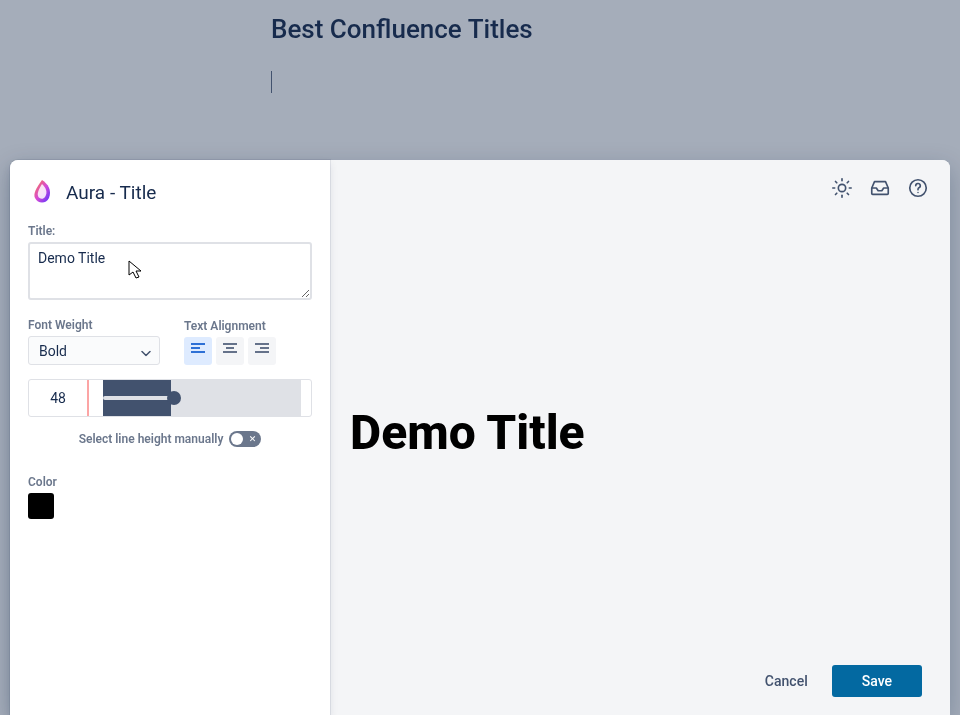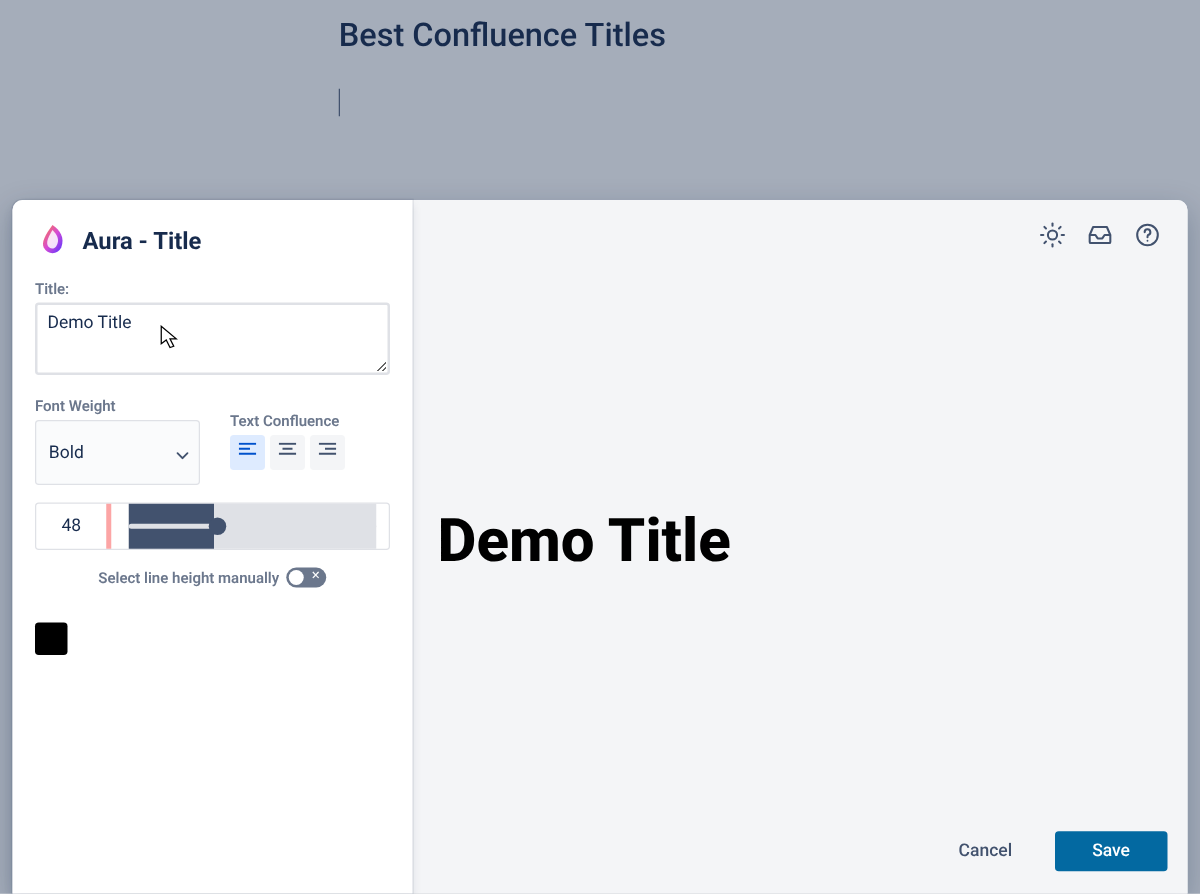--- a/index.html
+++ b/index.html
@@ -40,39 +40,39 @@
     z-index: 2;
   }
   .panel-header {
     display: flex; align-items: center; gap: 10px; margin-bottom: 18px;
   }
   .logo {
     width: 28px; height: 28px;
     display: flex; align-items: center; justify-content: center;
   }
   .panel-title {
-    font-size: 19px; font-weight: 700; color: #172b4d;
+    font-size: 19px; font-weight: 400; color: #172b4d;
   }
   .field-label {
     font-size: 12px; font-weight: 600; color: #6b778c; margin-bottom: 4px; display: block;
   }
   .row { margin-bottom: 14px; }
   .row-inline { display: flex; gap: 24px; align-items: center; }
   textarea.title-input {
     width: 100%; height: 58px; resize: both;
     border: 2px solid #dfe1e6; border-radius: 3px;
     padding: 6px 8px; font-size: 14px; color: #172b4d;
     font-family: inherit;
   }
 
   .select-wrap {
     position: relative; width: 132px;
   }
   select.fw-select {
-    width: 100%; height: 52px;
+    width: 100%; height: 29px;
     border: 1px solid #dfe1e6; border-radius: 3px; padding: 0 28px 0 10px;
     background: #fafbfc; font-size: 14px; color: #172b4d;
     appearance: none; -webkit-appearance: none;
   }
   .select-caret {
     position: absolute; right: 9px; top: 50%; transform: translateY(-50%);
     pointer-events: none;
   }
 
   .align-group {
@@ -83,21 +83,21 @@
     border-radius: 3px; display: flex; align-items: center; justify-content: center;
     cursor: pointer;
   }
   .align-btn.active { background: #deebff; }
 
   .fontsize-row {
     display: flex; gap: 8px; align-items: center;
     border: 1px solid #dfe1e6; border-radius: 3px; padding: 0;
   }
   .fontsize-num {
-    width: 60px; height: 36px; border: none; border-right: 4px solid #fca5a5;
+    width: 60px; height: 36px; border: none; border-right: 2px solid #fca5a5;
     text-align: center; font-size: 14px; color: #172b4d; background: transparent;
   }
   .slider-wrap {
     flex: 1; padding: 0 10px 0 6px; display: flex; align-items: center;
   }
   input[type=range].slider {
     width: 100%; -webkit-appearance: none; background: transparent; height: 36px;
   }
   input[type=range].slider::-webkit-slider-runnable-track {
     height: 4px; background: #dfe1e6; border-radius: 2px;
@@ -152,22 +152,22 @@
     display: flex; gap: 14px; align-items: center;
   }
   .top-icon { width: 24px; height: 24px; display: flex; align-items: center; justify-content: center; cursor: pointer; color:#42526e; }
 
   .preview-title {
     position: absolute; top: 244px; left: 20px;
     font-weight: 800; color: #000;
   }
 
   .footer {
-    position: absolute; bottom: 18px; right: 16px;
-    display: flex; gap: 28px; align-items: flex-start;
+    position: absolute; bottom: 18px; right: 28px;
+    display: flex; gap: 18px; align-items: flex-start;
   }
   .btn-cancel {
     background: transparent; border: none; font-size: 14px; color: #42526e;
     cursor: pointer; padding: 8px 6px; font-weight: 500;
   }
   .btn-save {
     background: #0369a1; color: #fff; border: none; font-size: 14px;
     padding: 8px 30px; border-radius: 3px; cursor: pointer; font-weight: 500;
   }
 
@@ -218,21 +218,21 @@
             <option selected="">Bold</option>
           </select>
           <span class="select-caret">
             <svg width="10" height="6" viewBox="0 0 10 6">
                 <path d="M1 1 L5 5 L9 1" stroke="#42526e" stroke-width="1.5" fill="none" stroke-linecap="round"></path>
               </svg>
           </span>
         </div>
       </div>
       <div>
-        <label class="field-label">Text Confluence</label>
+        <label class="field-label">Text Alignment</label>
         <div class="align-group">
           <button class="align-btn active">
             <span>
               <svg width="14" height="12" viewBox="0 0 14 12">
                   <line x1="0" y1="1" x2="14" y2="1" stroke="#0052cc" stroke-width="1.6"></line>
                   <line x1="0" y1="5" x2="9" y2="5" stroke="#0052cc" stroke-width="1.6"></line>
                   <line x1="0" y1="9" x2="14" y2="9" stroke="#0052cc" stroke-width="1.6"></line>
                 </svg>
             </span>
           </button>
@@ -269,20 +269,21 @@
 
     <div class="toggle-row">
       <span class="toggle-label">Select line height manually</span>
       <div class="toggle">
         <div class="toggle-knob"></div>
         <span class="toggle-x">✕</span>
       </div>
     </div>
 
     <div class="row" style="margin-top:28px">
+      <label class="field-label">Color</label>
       <div class="color-swatch" id="color-swatch-el" style="background: rgb(0, 0, 0);"></div>
     </div>
 
   </div>
 
   <div class="panel-right">
 
     <div class="right-top">
       <span class="top-icon">
         <svg width="22" height="22" viewBox="0 0 24 24" fill="none" stroke="#42526e" stroke-width="1.8" stroke-linecap="round">

